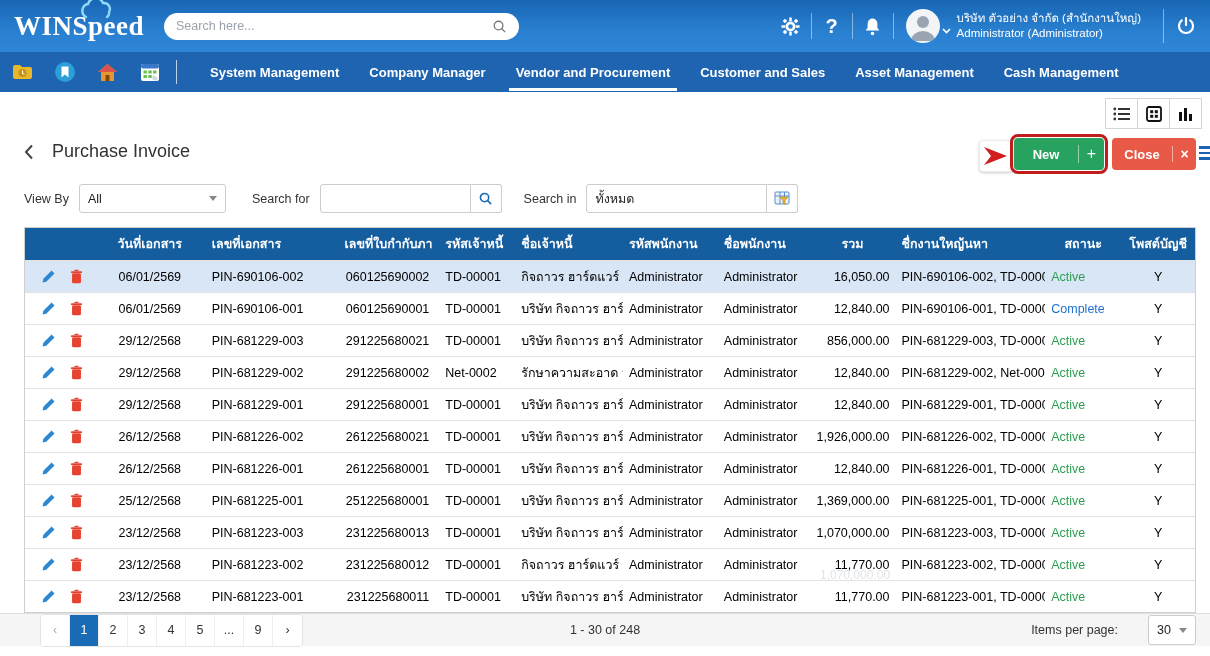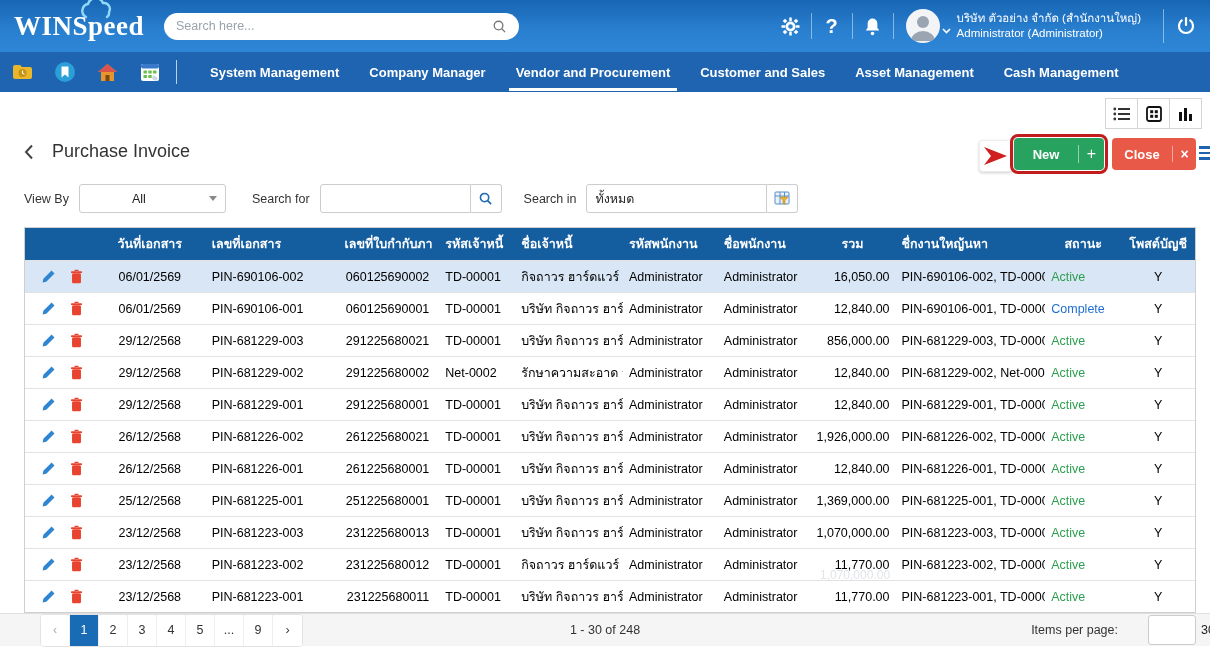--- a/index.html
+++ b/index.html
@@ -57,21 +57,21 @@
   .btn-close .lbl { flex:1; text-align:center; }
   .btn-close .x { width:24px; border-left:1px solid rgba(255,255,255,.5); font-size:14px; }
   .burger { position:absolute; left:1199px; top:8px; display:flex; flex-direction:column; gap:3px; cursor:pointer; }
   .burger i { width:13px; height:2.5px; background:#1f64b0; }
 
   
   .filters { position:absolute; top:184px; left:24px; right:14px; display:flex; align-items:center; font-size:12.5px; color:#333; }
   .filters label { margin-right:10px; }
   .select-box { width:147px; height:29px; border:1px solid #ccc; border-radius:3px; background:#fff;
                 display:flex; align-items:center; padding:0 8px; cursor:pointer; }
-  .select-box .val { flex:1; color:#222;margin-left:44px; }
+  .select-box .val { flex:1; color:#222; }
   .caret { width:0; height:0; border-left:4px solid transparent; border-right:4px solid transparent; border-top:5px solid #888; }
   .gap { width:26px; }
   .text-input { height:29px; border:1px solid #ccc; border-radius:3px 0 0 3px; padding:0 8px; font-size:12.5px; color:#222; outline:none; }
   .sq-btn { width:31px; height:29px; border:1px solid #ccc; border-left:none; background:#fff; border-radius:0 3px 3px 0;
             display:flex; justify-content:center; align-items:center; cursor:pointer; }
 
   
   .table { position:absolute; top:227px; left:24px; width:1172px; border:1px solid #cfcfcf; font-size:12.5px; }
   .tr { display:flex; height:32px; align-items:center; background:#fff; border-top:1px solid #e2e2e2; }
   .tr.head { background:#145d9f; color:#fff; border-top:none; font-weight:bold; }

